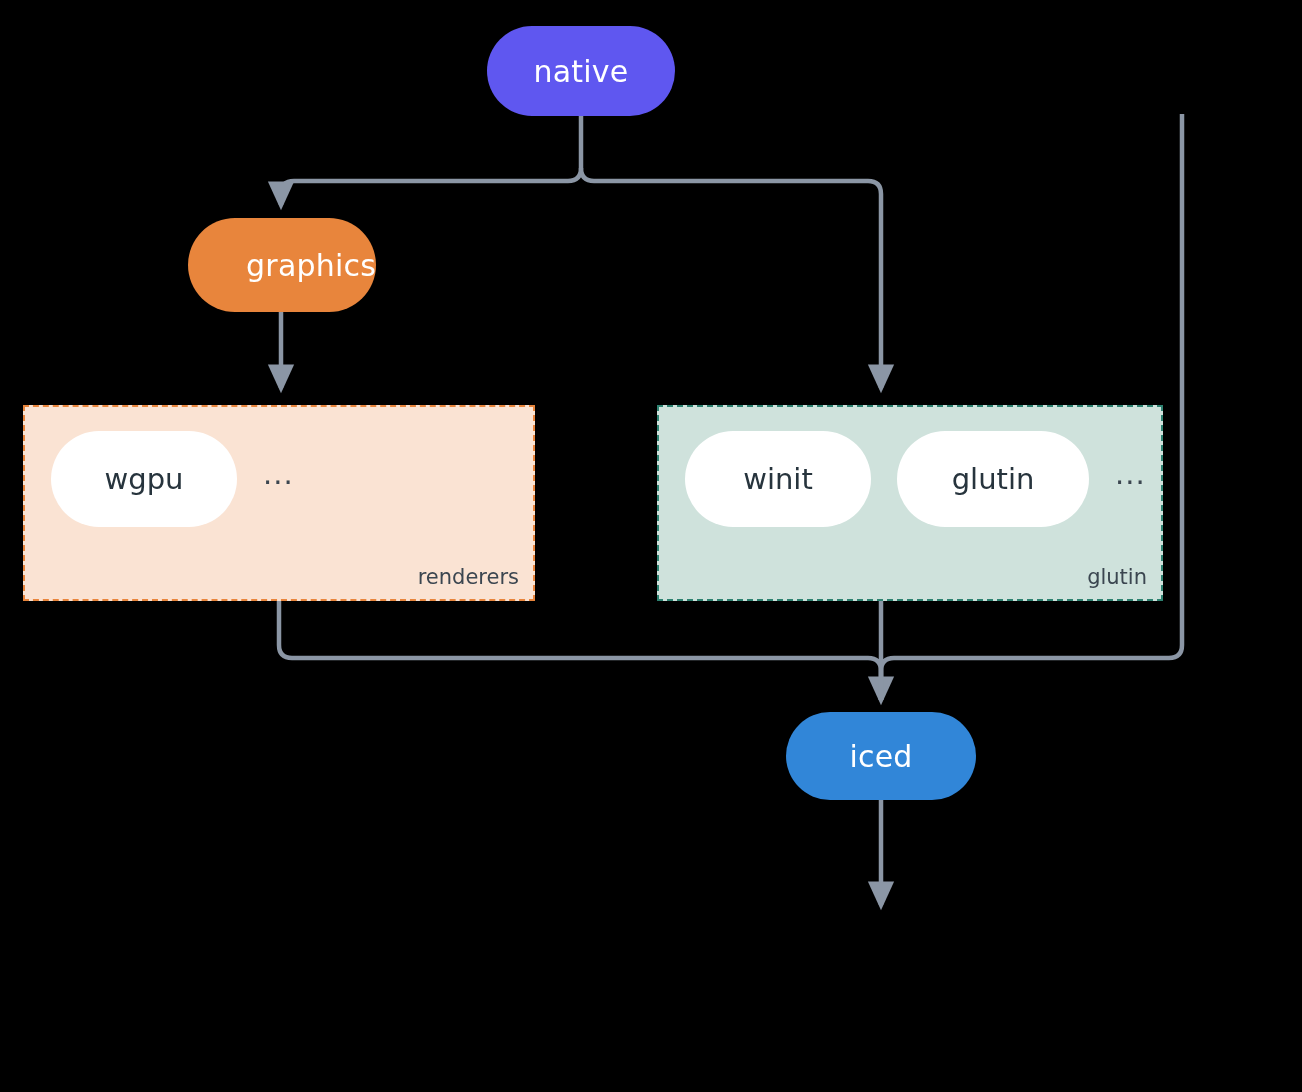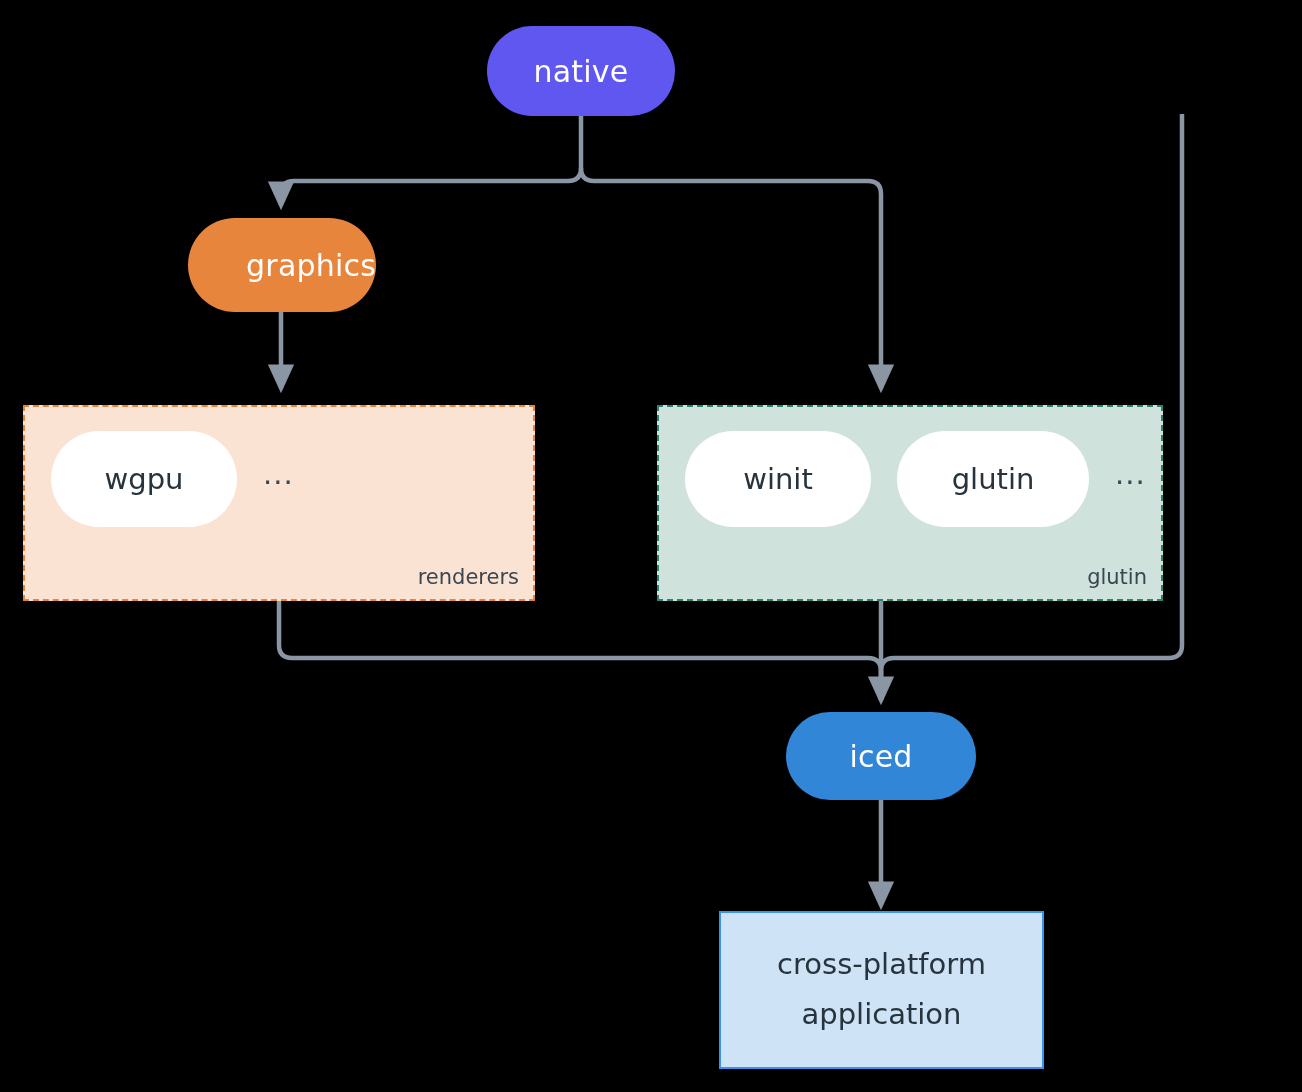--- a/index.html
+++ b/index.html
@@ -176,18 +176,14 @@
       </div>
       <span class="ellipsis">...</span>
     </div>
     <span class="group-label">glutin</span>
   </div>
 
   <div class="node pill pill-iced" style="left:786px; top:712px; width:190px; height:88px;">
     <span>iced</span>
   </div>
 
-  <div class="app-box" style="left:719px; top:911px; width:325px; height:158px;">
-    <span>cross-platform</span>
-    <span>application</span>
-  </div>
 
 </div>
 
 </body></html>

